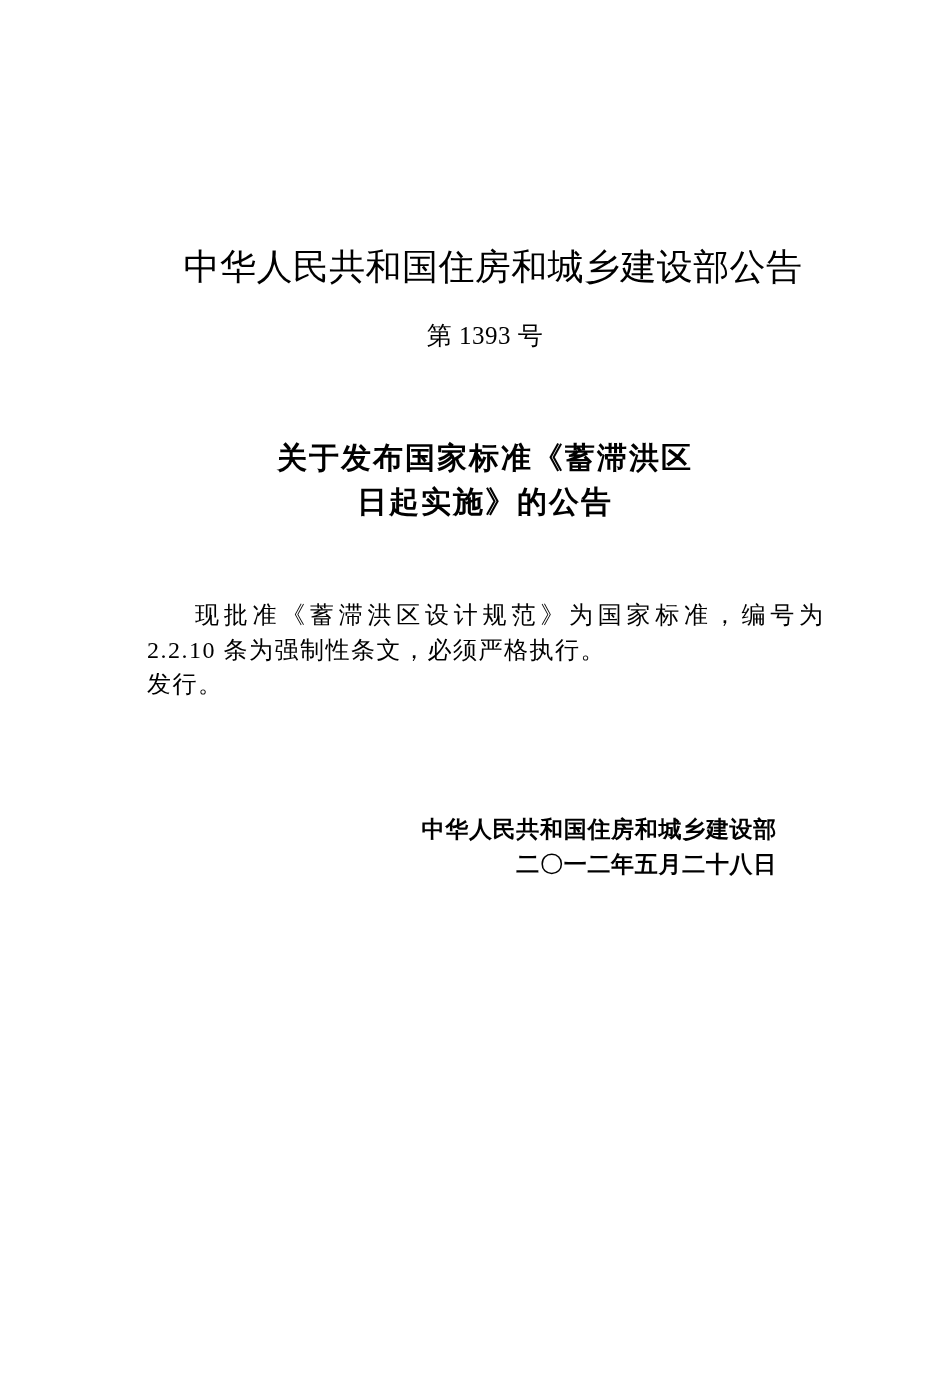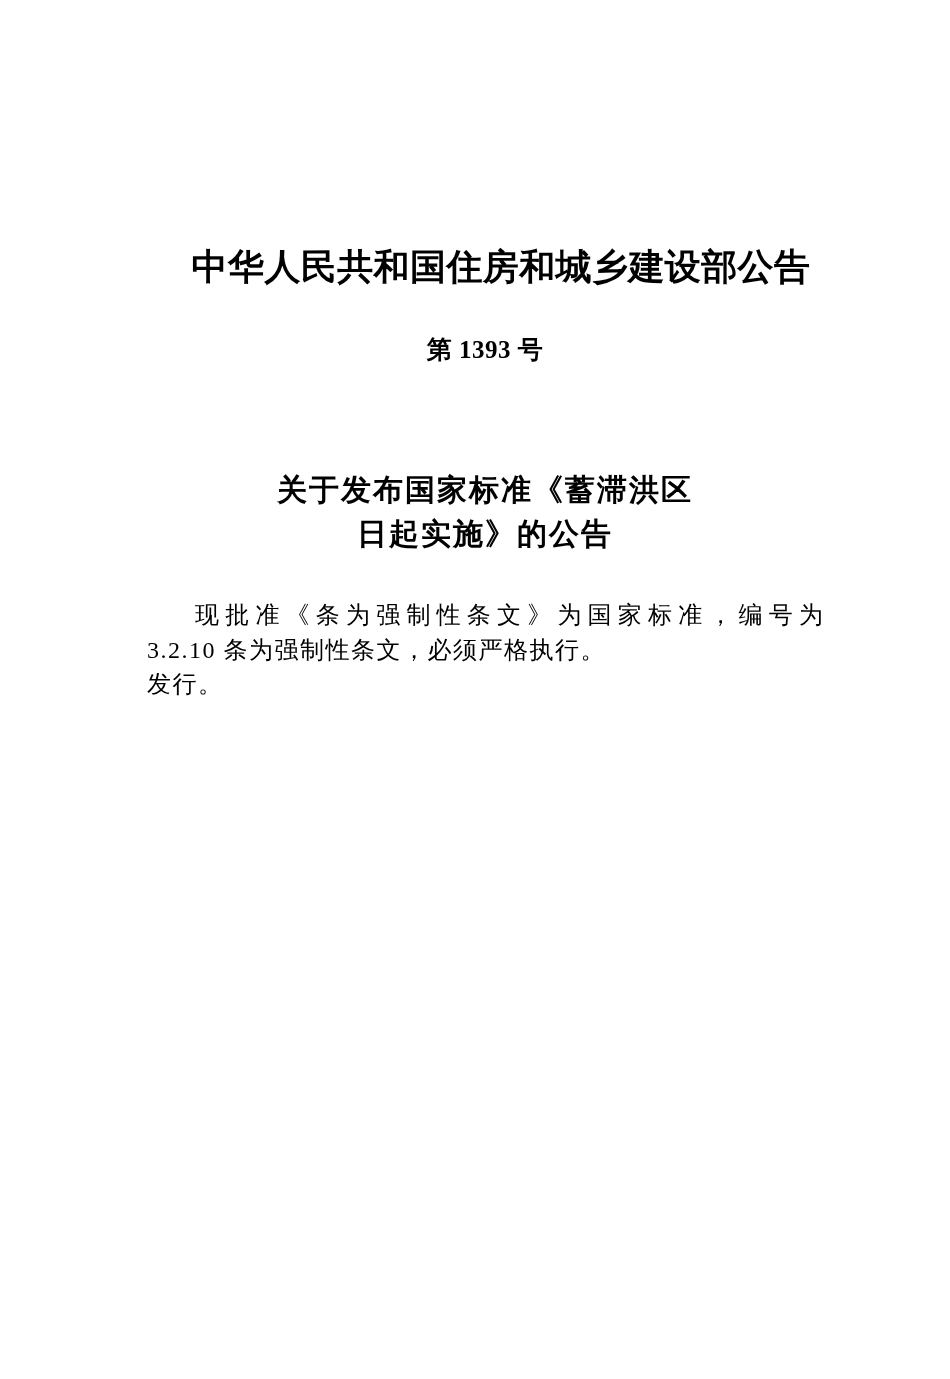--- a/index.html
+++ b/index.html
@@ -16,54 +16,53 @@
   .content {
     position: absolute;
     left: 147px;
     top: 0;
     width: 676px;
     height: 100%;
   }
   .title {
     position: absolute;
     top: 245px;
-    left: 16px;
+    left: 8px;
     width: 100%;
     text-align: center;
     font-family: "Liberation Sans", sans-serif;
-    font-weight: 700;
+    font-weight: 400;
     font-size: 36px;
     line-height: 44px;
     letter-spacing: 0.4px;
     white-space: nowrap;
   }
   .doc-number {
     position: absolute;
-    top: 334px;
+    top: 320px;
     left: 0;
     width: 100%;
     text-align: center;
     font-family: "Liberation Serif", serif;
-    font-weight: 700;
+    font-weight: 400;
     font-size: 25px;
     line-height: 32px;
     letter-spacing: 0.5px;
   }
   .subtitle {
     position: absolute;
     top: 436px;
     left: 0;
     width: 100%;
     text-align: center;
     font-family: "Liberation Serif", serif;
     font-weight: 700;
     font-size: 30px;
     line-height: 44px;
     letter-spacing: 2px;
-    margin-top: 32px;
   }
   .body-text {
     position: absolute;
     top: 598px;
     left: 0;
     width: 100%;
     font-family: "Liberation Serif", serif;
     font-weight: 400;
     font-size: 24px;
     line-height: 34.5px;
@@ -103,23 +102,27 @@
 
     <div class="doc-number">第 1393 号</div>
 
     <h2 class="subtitle">
       <div class="subtitle-line">关于发布国家标准《蓄滞洪区</div>
       <div class="subtitle-line">日起实施》的公告</div>
     </h2>
 
     <div class="body-text">
       <div class="para">
-        <div class="line just indent">现批准《条为强制性条文》为国家标准，编号为</div>
-        <div class="line">3.2.10 条为强制性条文，必须严格执行。</div>
+        <div class="line just indent">现批准《蓄滞洪区设计规范》为国家标准，编号为</div>
+        <div class="line">2.2.10 条为强制性条文，必须严格执行。</div>
       </div>
       <div class="para">
         <div class="line">发行。</div>
       </div>
     </div>
 
+    <div class="signature">
+      <div class="issuer">中华人民共和国住房和城乡建设部</div>
+      <div class="sig-date">二〇一二年五月二十八日</div>
+    </div>
 
   </div>
 </div>
 
 </body></html>

